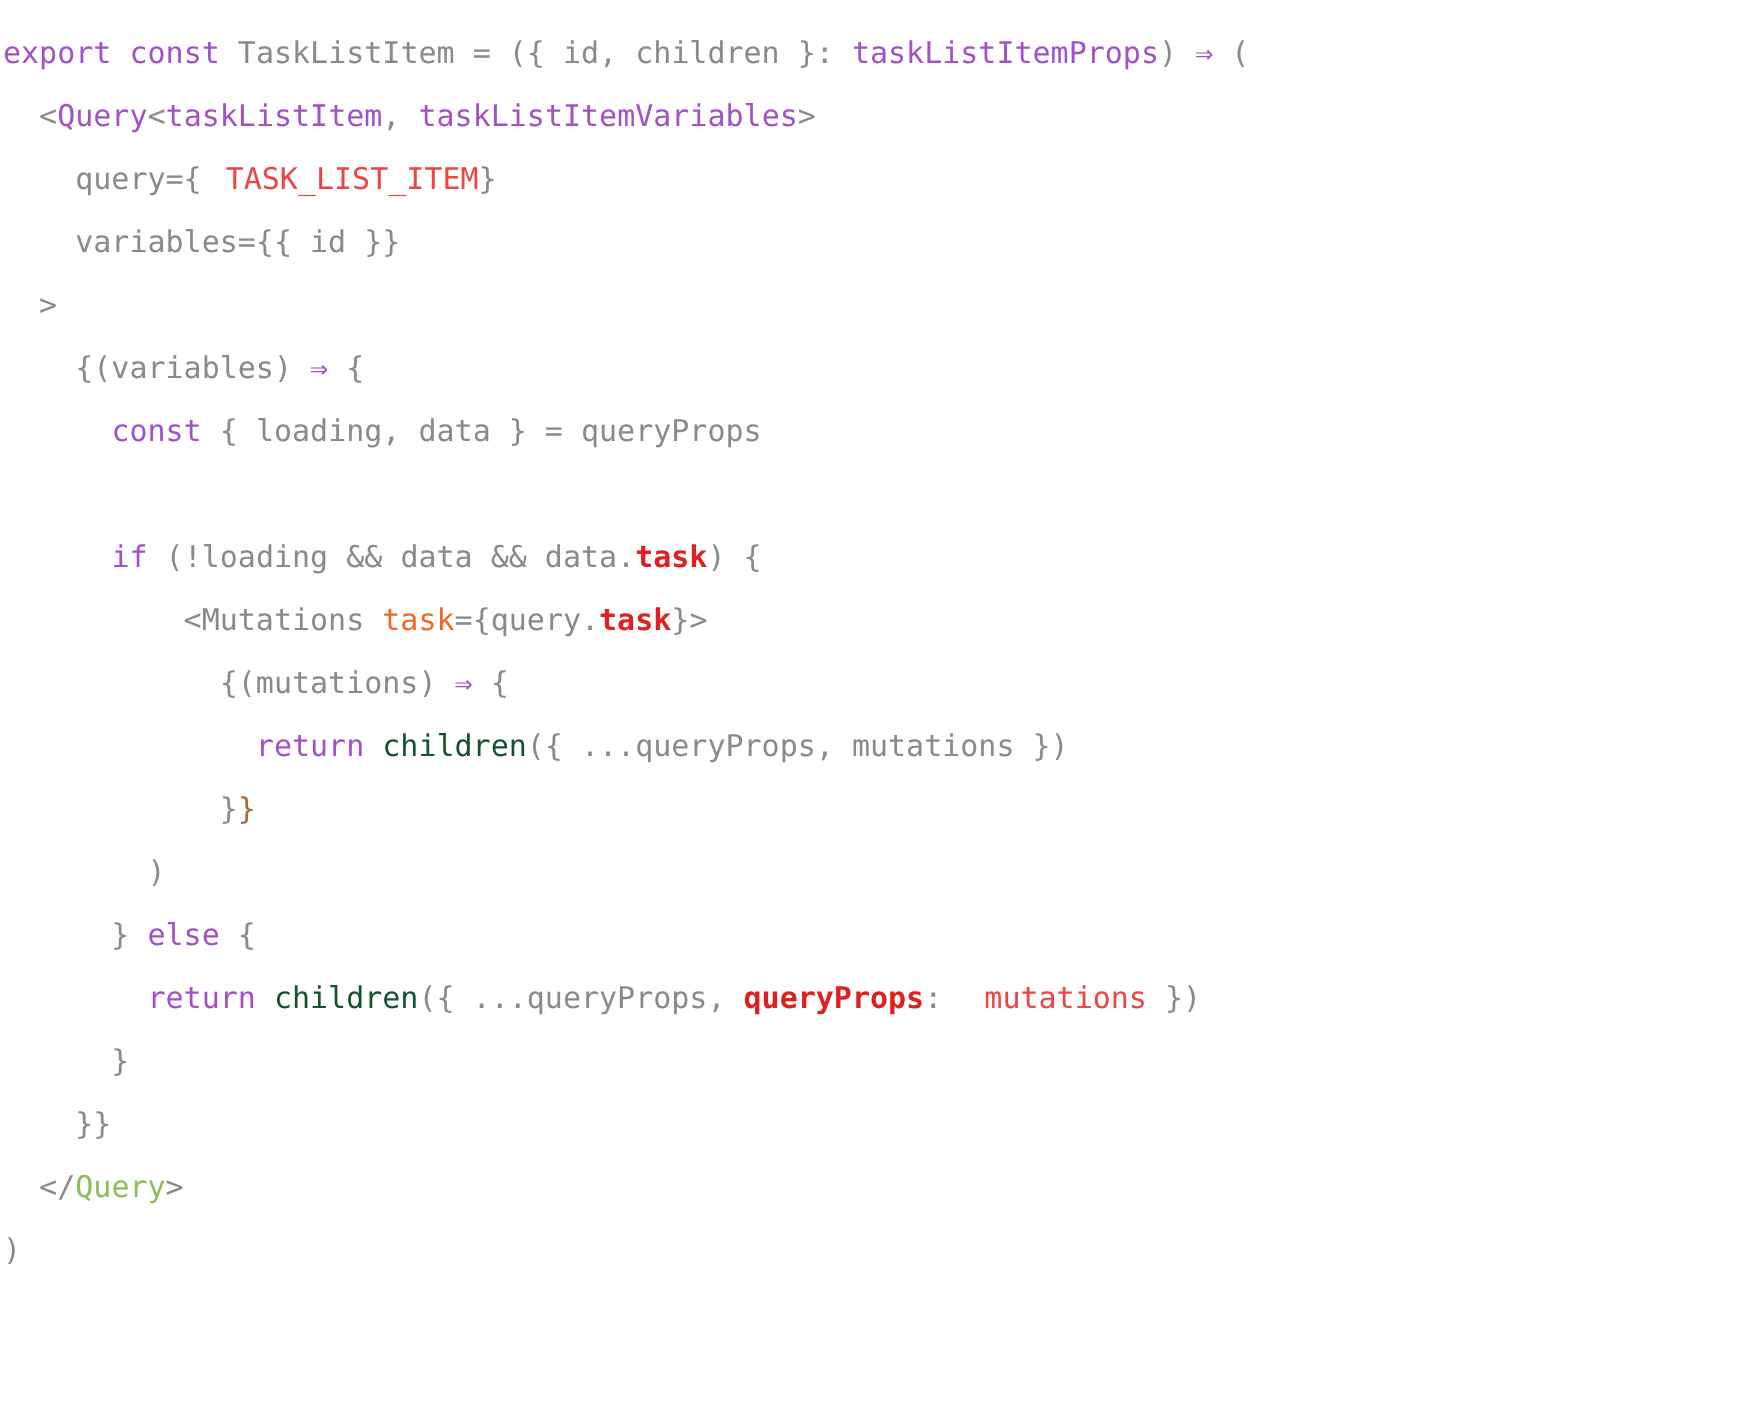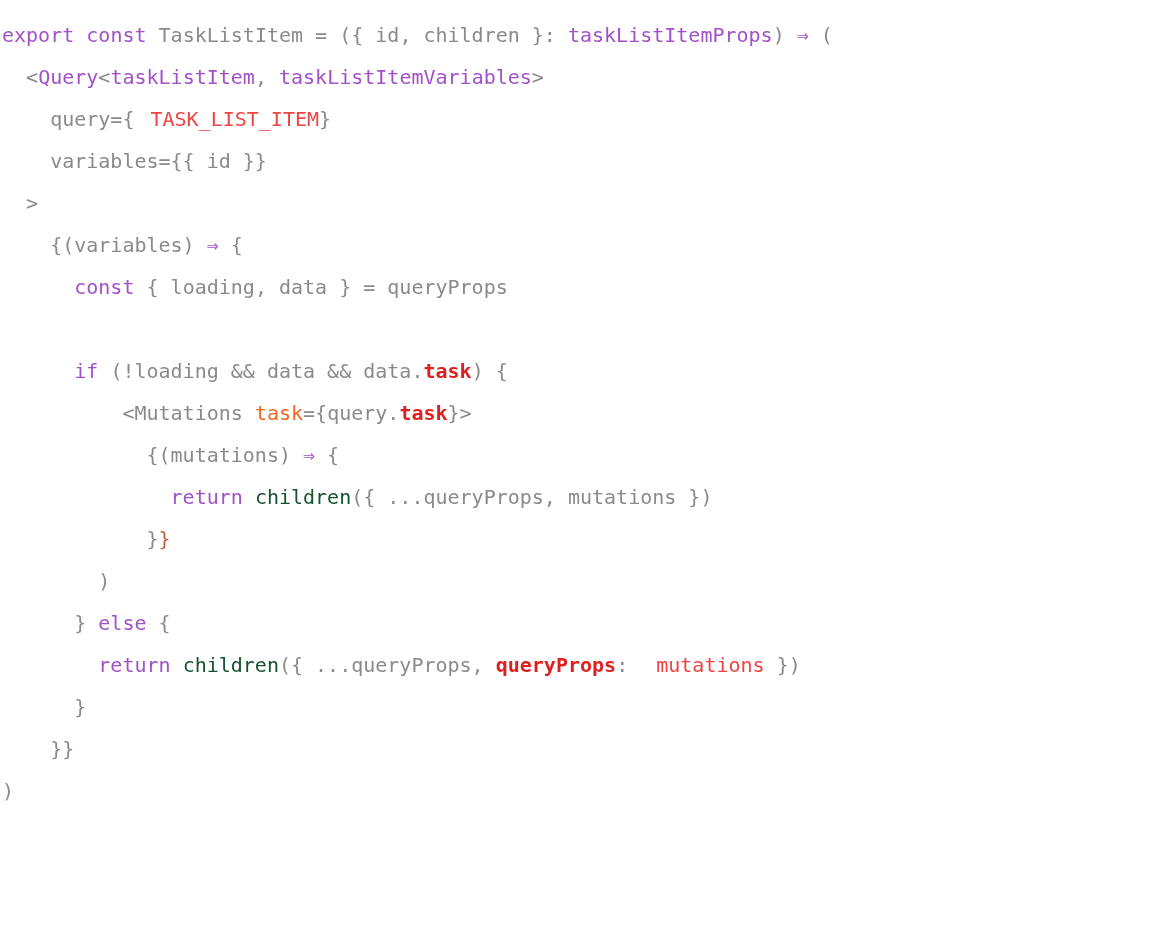--- a/index.html
+++ b/index.html
@@ -60,14 +60,15 @@
     <div class="code-line"><span class="tok t-plain">      </span><span class="tok t-keyword">if</span><span class="tok t-plain"> (!loading &amp;&amp; data &amp;&amp; data.</span><span class="tok t-prop">task</span><span class="tok t-plain">) {</span></div>
     <div class="code-line"><span class="tok t-plain">          &lt;Mutations </span><span class="tok t-attr">task</span><span class="tok t-plain">={query.</span><span class="tok t-prop">task</span><span class="tok t-plain">}&gt;</span></div>
     <div class="code-line"><span class="tok t-plain">            {(mutations) </span><span class="tok t-arrow">⇒</span><span class="tok t-plain"> {</span></div>
     <div class="code-line"><span class="tok t-plain">              </span><span class="tok t-keyword">return</span><span class="tok t-plain"> </span><span class="tok t-func">children</span><span class="tok t-plain">({ ...queryProps, mutations })</span></div>
     <div class="code-line"><span class="tok t-plain">            }</span><span class="tok t-brace">}</span></div>
     <div class="code-line"><span class="tok t-plain">        )</span></div>
     <div class="code-line"><span class="tok t-plain">      } </span><span class="tok t-keyword">else</span><span class="tok t-plain"> {</span></div>
     <div class="code-line"><span class="tok t-plain">        </span><span class="tok t-keyword">return</span><span class="tok t-plain"> </span><span class="tok t-func">children</span><span class="tok t-plain">({ ...queryProps, </span><span class="tok t-prop">queryProps</span><span class="tok t-plain">: </span><span class="tok t-const">mutations</span><span class="tok t-plain"> })</span></div>
     <div class="code-line"><span class="tok t-plain">      }</span></div>
     <div class="code-line"><span class="tok t-plain">    }}</span></div>
+    <div class="code-line"><span class="tok t-plain">  &lt;/</span><span class="tok t-closetag">Query</span><span class="tok t-plain">&gt;</span></div>
     <div class="code-line"><span class="tok t-plain">)</span></div>
   </div>
 
 </body></html>

